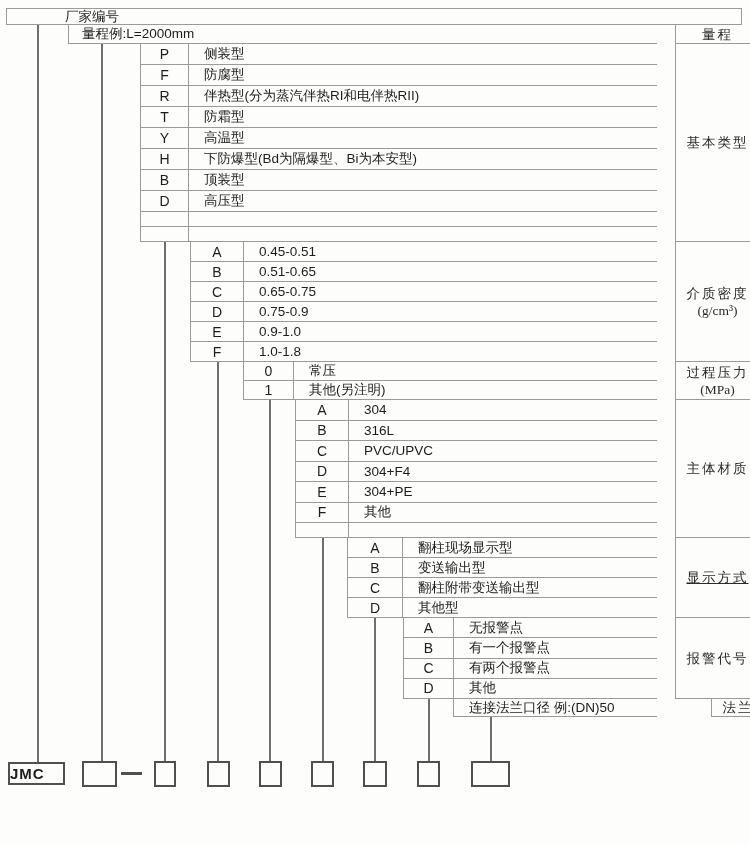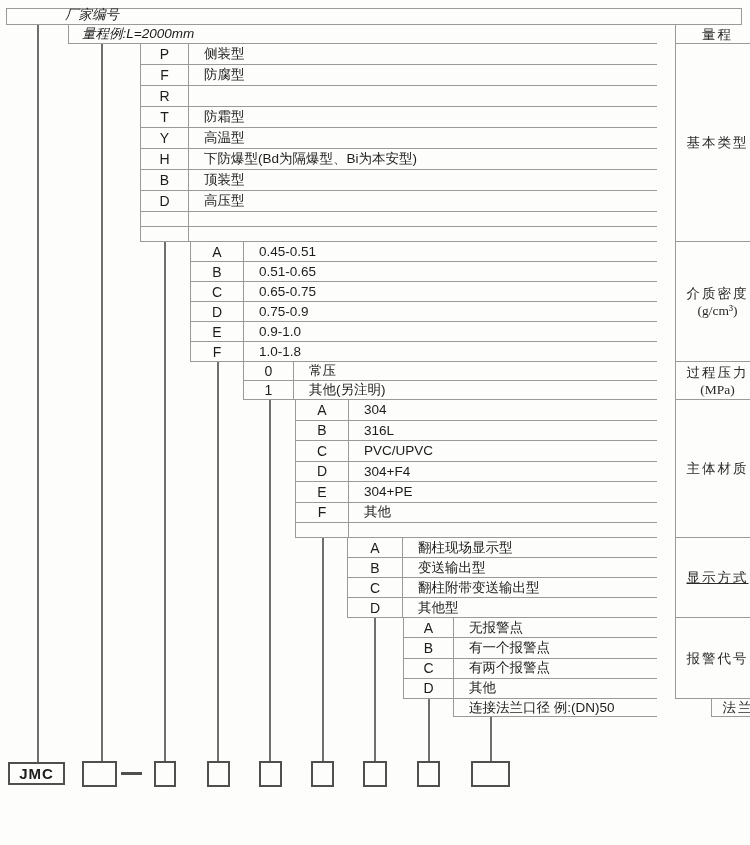--- a/index.html
+++ b/index.html
@@ -2,21 +2,21 @@
 <html><head>
 <meta charset="utf-8">
 <style>
   html,body{margin:0;padding:0;background:#ffffff;}
   #stage{
     position:relative;width:750px;height:845px;background:#fdfdfb;
     font-family:"Liberation Sans","DejaVu Sans",sans-serif;color:#1c1c1c;
     overflow:hidden;
   }
   
-  .bar{position:absolute;box-sizing:border-box;border:1px solid #9a9a9a;display:flex;align-items:flex-end;font-size:13.5px;background:#fdfdfb;font-style:italic;}
+  .bar{position:absolute;box-sizing:border-box;border:1px solid #9a9a9a;display:flex;align-items:center;font-size:13.5px;background:#fdfdfb;}
   #factory-row{left:6px;top:8px;width:736px;height:17px;padding-left:58px;}
   #range-row{left:68px;top:25px;width:589px;height:19px;padding-left:13px;border-top:none;border-right:none;}
   
   .sec{position:absolute;box-sizing:border-box;border:1px solid #9a9a9a;border-top:none;border-right:none;display:flex;flex-direction:column;background:transparent;}
   .row{display:flex;flex:1;align-items:center;box-sizing:border-box;}
   .row + .row{border-top:1px solid #9a9a9a;}
   .row.empty{flex:none;height:15px;}
   .code{align-self:stretch;display:flex;align-items:center;justify-content:center;border-right:1px solid #9a9a9a;font-size:14px;box-sizing:border-box;}
   .desc{padding-left:15px;font-size:13.5px;white-space:nowrap;}
   #sec-basic   {left:140px;top:44px; width:517px;height:198px;}
@@ -44,21 +44,21 @@
   #cat-density {top:242px;height:120px;}
   #cat-pressure{top:362px;height:38px;}
   #cat-material{top:400px;height:138px;}
   #cat-display {top:538px;height:80px;text-decoration:underline;}
   #cat-alarm   {top:618px;height:81px;}
   #cat-flange  {top:699px;height:18px;margin-left:36px;}
   
   .trunk{position:absolute;width:2px;background:#6f6f6f;}
   
   .cbox{position:absolute;box-sizing:border-box;border:2px solid #4f4f4f;background:#fdfdfb;}
-  #jmc-box{left:8px;top:762px;width:57px;height:23px;display:flex;align-items:center;justify-content:center;
+  #jmc-box{left:8px;top:762px;width:57px;height:23px;display:flex;align-items:center;justify-content:flex-start;
            font-weight:bold;font-size:15px;letter-spacing:1px;}
   #dash{position:absolute;left:121px;top:772px;width:21px;height:3px;background:#4f4f4f;}
   
   #note{position:absolute;left:8px;top:796px;width:740px;color:#e60000;font-weight:bold;
         font-size:19px;line-height:25px;white-space:nowrap;}
 </style>
 </head>
 <body>
 
 <div id="stage">
@@ -84,20 +84,21 @@
     <div class="row">
         <div class="code">P</div>
         <div class="desc">侧装型</div>
       </div>
     <div class="row">
         <div class="code">F</div>
         <div class="desc">防腐型</div>
       </div>
     <div class="row">
         <div class="code">R</div>
+        <div class="desc">伴热型(分为蒸汽伴热RI和电伴热RII)</div>
       </div>
     <div class="row">
         <div class="code">T</div>
         <div class="desc">防霜型</div>
       </div>
     <div class="row">
         <div class="code">Y</div>
         <div class="desc">高温型</div>
       </div>
     <div class="row">

